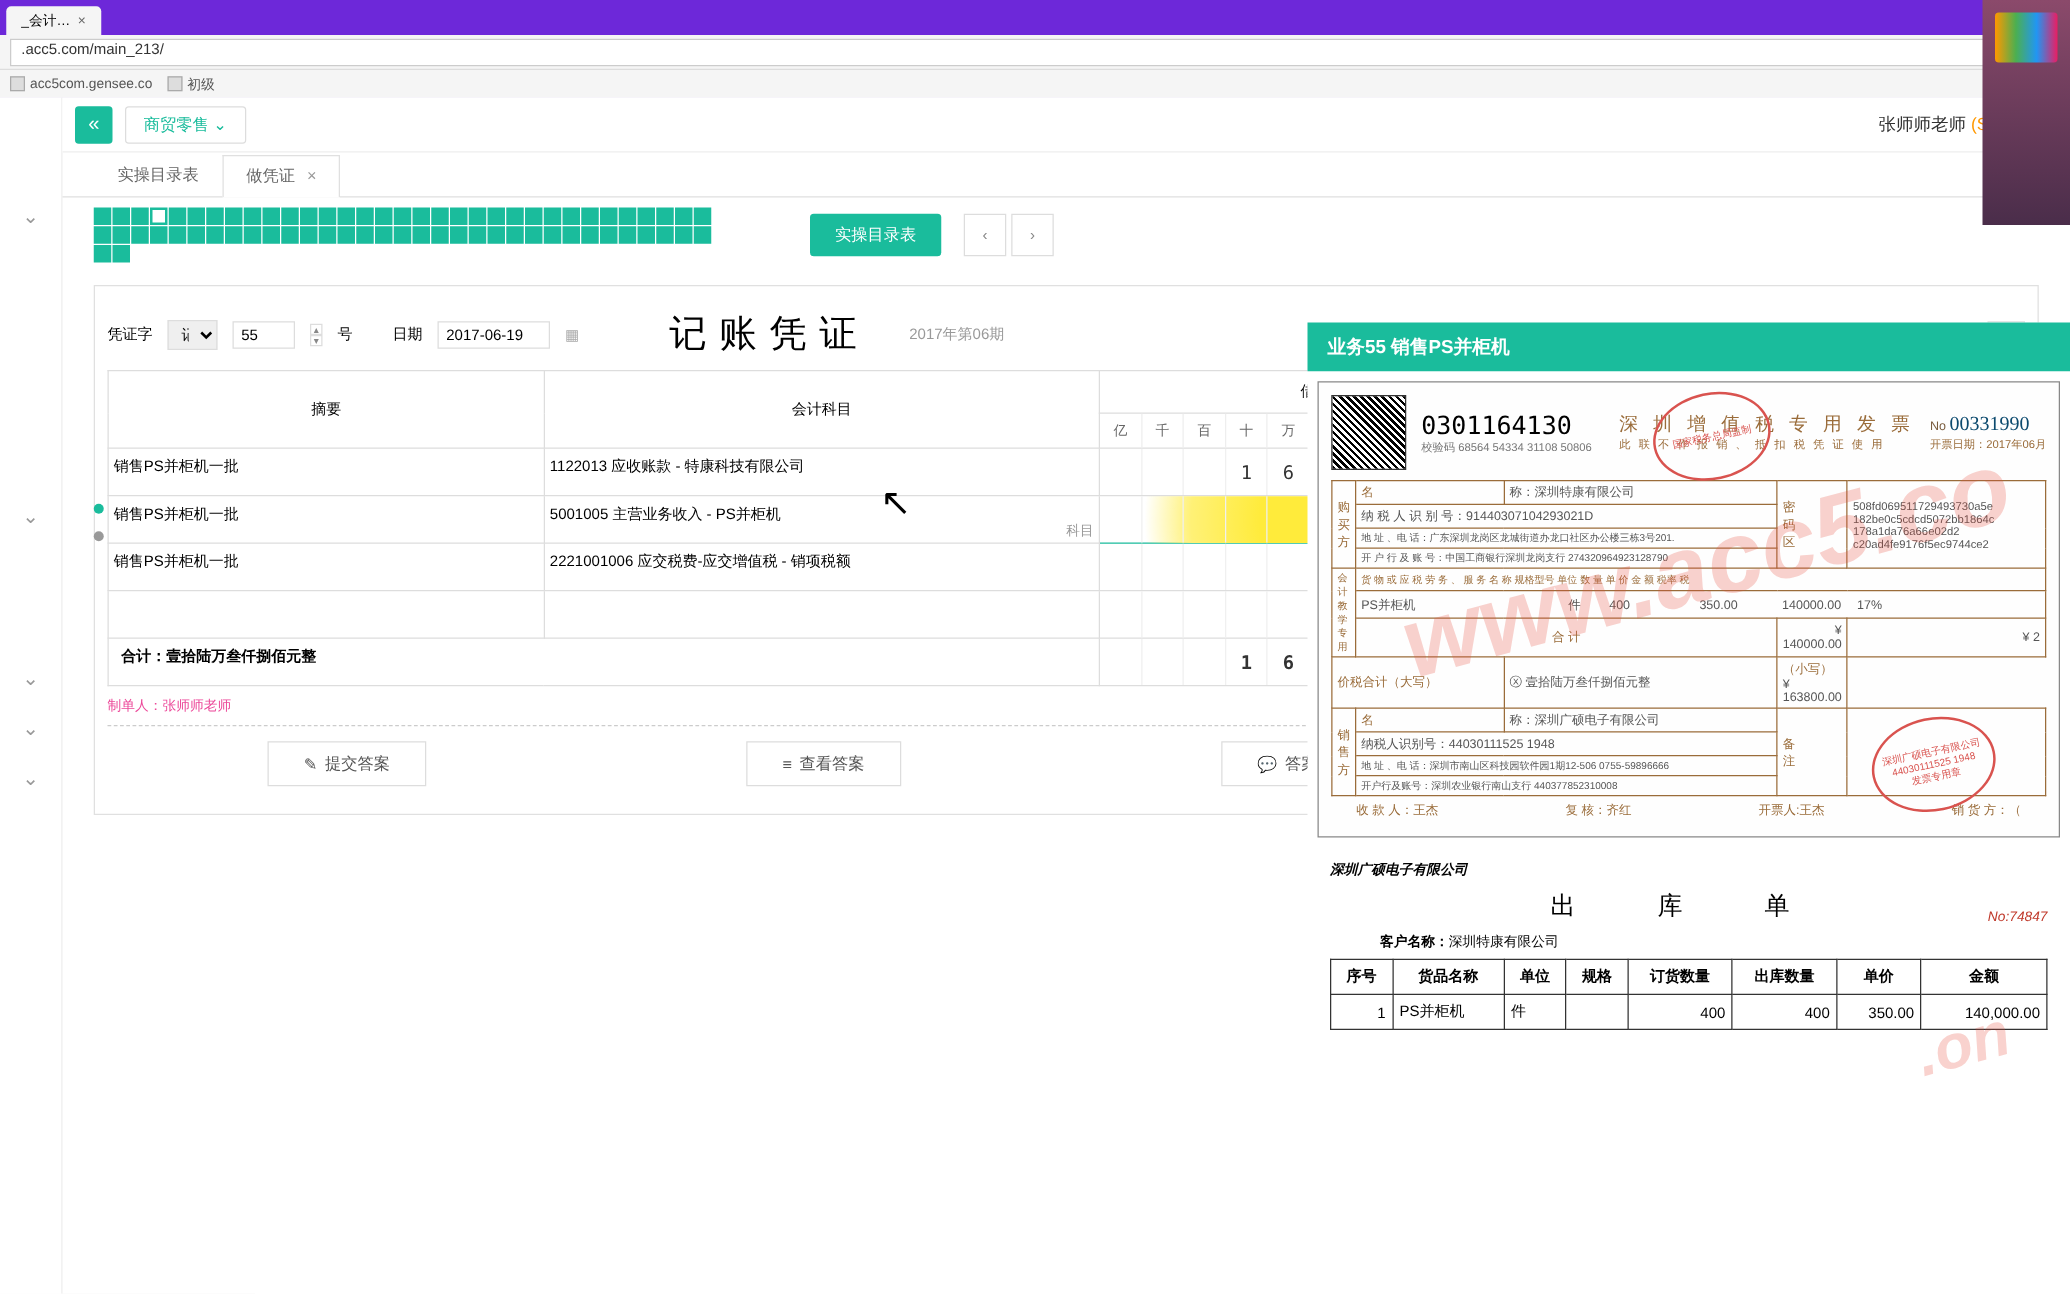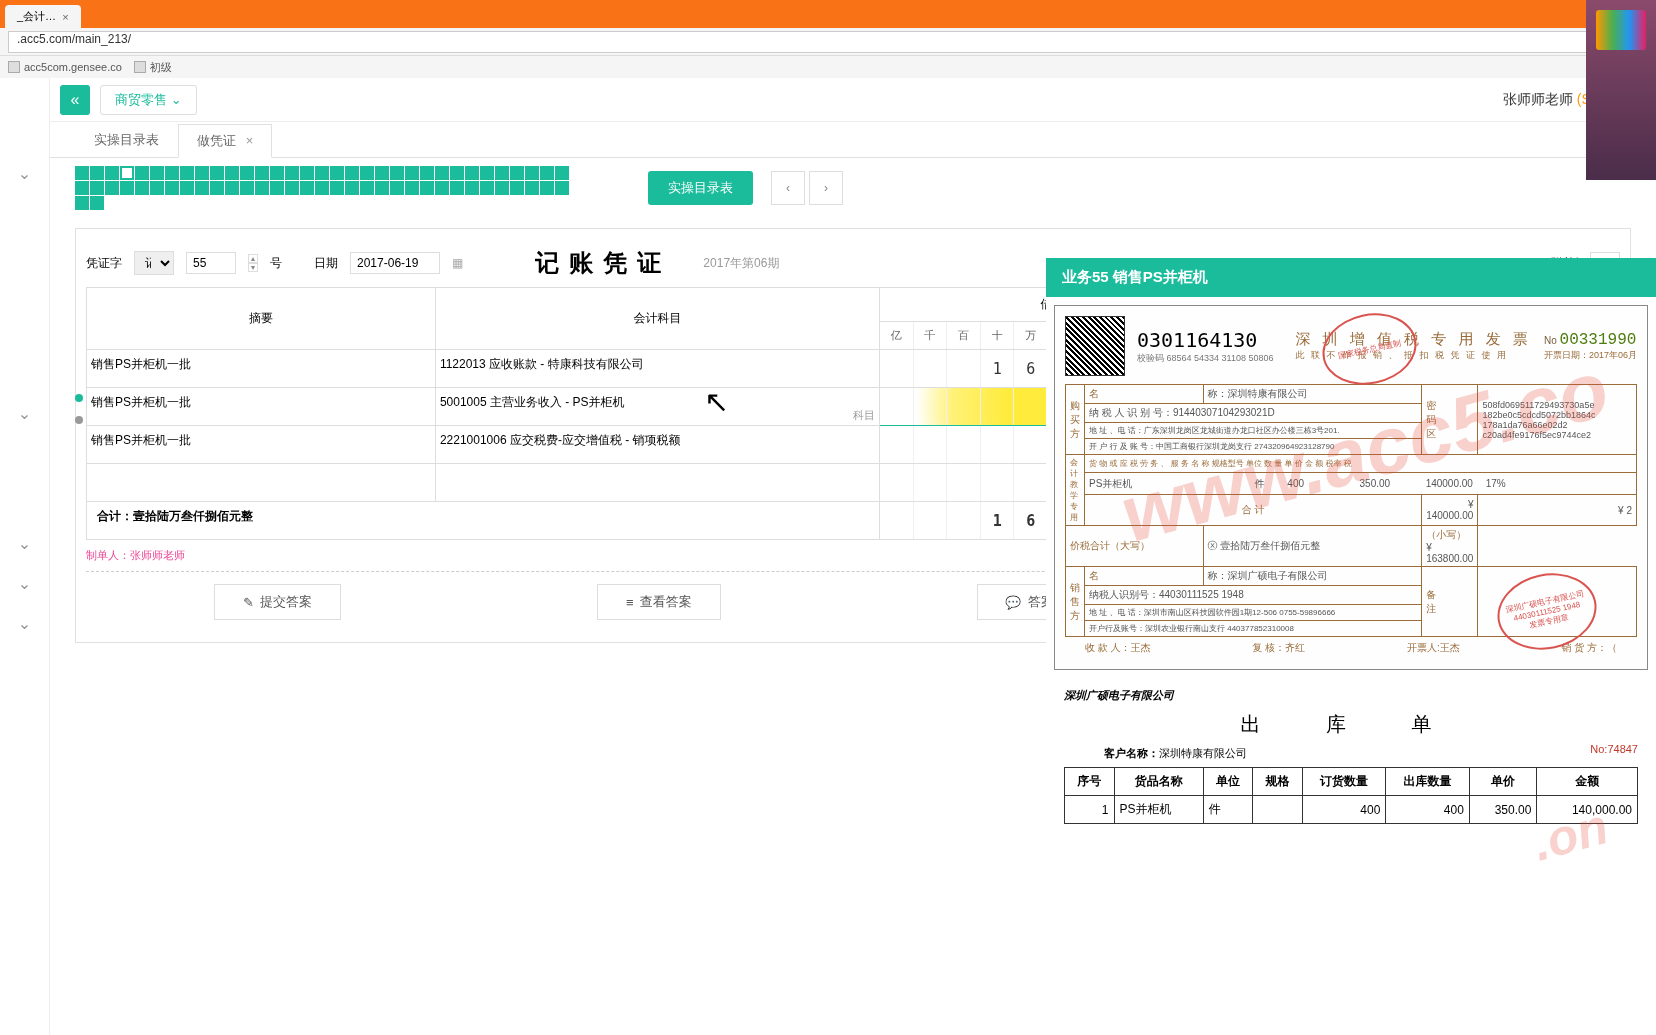--- a/index.html
+++ b/index.html
@@ -1,19 +1,19 @@
 <!DOCTYPE html>
 <html><head>
 <meta charset="utf-8">
 <style>
 * { margin: 0; padding: 0; box-sizing: border-box; font-family: "Microsoft YaHei", Arial, sans-serif; }
 body { background: #f5f5f5; overflow: hidden; width: 1656px; height: 1035px; position: relative; }
 
 
-.browser-chrome { background: #f97316; height: 78px; border-bottom: 1px solid #ccc; }
+.browser-chrome { background: #6d28d9; height: 78px; border-bottom: 1px solid #ccc; }
 .tab-bar { height: 28px; display: flex; align-items: flex-end; padding-left: 5px; }
 .tab { background: #f5f5f5; padding: 4px 12px; font-size: 11px; border-radius: 4px 4px 0 0; display: flex; align-items: center; gap: 6px; }
 .tab-close { color: #666; cursor: pointer; }
 .addr-bar { background: #f5f5f5; height: 28px; padding: 3px 8px; display: flex; align-items: center; border-bottom: 1px solid #ddd; }
 .addr-input { flex: 1; background: #fff; border: 1px solid #ccc; height: 22px; padding: 0 8px; font-size: 12px; color: #333; }
 .bookmark-bar { background: #f5f5f5; height: 22px; padding: 2px 8px; display: flex; align-items: center; gap: 12px; font-size: 11px; color: #555; }
 .bookmark-item { display: flex; align-items: center; gap: 4px; }
 .bookmark-icon { width: 12px; height: 12px; background: #ddd; border: 1px solid #aaa; }
 
 .app { display: flex; height: calc(1035px - 78px); background: #fff; }
@@ -48,21 +48,21 @@
 .pg-cell.doing { background: #fff; border: 2px solid #1abc9c; }
 
 .fill-btn { background: #1abc9c; color: #fff; padding: 8px 20px; font-size: 13px; border-radius: 3px; border: none; }
 .nav-arrows { display: flex; gap: 4px; }
 .nav-arrow { width: 34px; height: 34px; border: 1px solid #ddd; display: flex; align-items: center; justify-content: center; color: #888; background: #fff; }
 
 
 .voucher-wrap { margin: 10px 25px; background: #fff; border: 1px solid #e0e0e0; padding: 10px; position: relative; }
 .voucher-head { display: flex; align-items: center; gap: 12px; padding: 8px 0; font-size: 12px; }
 .voucher-head input, .voucher-head select { border: 1px solid #ddd; padding: 3px 6px; font-size: 12px; }
-.vh-title { font-size: 24px; font-weight: bold; letter-spacing: 10px; margin-left: 60px; margin-right: 20px; }
+.vh-title { font-size: 30px; font-weight: normal; letter-spacing: 10px; margin-left: 60px; margin-right: 20px; }
 .vh-period { color: #999; }
 .vh-attach { margin-left: auto; }
 .vh-spinner { display: inline-flex; flex-direction: column; }
 .vh-spinner span { font-size: 8px; line-height: 7px; color: #888; border: 1px solid #ddd; padding: 0 2px; }
 
 
 .vtable { width: 100%; border-collapse: collapse; }
 .vtable th, .vtable td { border: 1px solid #ddd; font-size: 12px; text-align: center; }
 .vtable .summary-col { width: 165px; }
 .vtable .subj-col { width: 210px; }
@@ -88,34 +88,34 @@
 .action-btns { display: flex; justify-content: space-around; padding: 12px 0; }
 .abtn { border: 1px solid #ddd; padding: 8px 28px; font-size: 13px; color: #555; background: #fff; display: flex; align-items: center; gap: 6px; }
 
 
 .right-panel { position: absolute; right: 0; top: 180px; width: 610px; background: #fff; }
 .rp-title { background: #1abc9c; color: #fff; padding: 10px 16px; font-size: 15px; font-weight: bold; }
 .invoice-box { border: 1px solid #888; margin: 8px; padding: 10px; font-size: 10px; position: relative; background: #fefefe; }
 .inv-head { display: flex; align-items: center; gap: 12px; }
 .qr { width: 60px; height: 60px; background: repeating-linear-gradient(45deg, #000, #000 2px, #fff 2px, #fff 4px); border: 1px solid #333; }
 .inv-code { font-size: 20px; font-family: monospace; }
-.inv-no { color: #4d7c0f; font-family: Liberation Mono, monospace; }
+.inv-no { color: #0c4a6e; font-family: Liberation Serif, serif; }
 .inv-no-lbl { color: #7a5c3e; margin-top: 32px; }
 .inv-title-brown { color: #9a6c3a; font-size: 15px; letter-spacing: 4px; }
 .inv-table { width: 100%; border-collapse: collapse; margin-top: 8px; }
 .inv-table td { border: 1px solid #9a6c3a; padding: 2px 4px; font-size: 10px; color: #555; }
 .stamp { position: absolute; width: 95px; height: 70px; border: 2px solid #d9534f; border-radius: 50%; transform: rotate(-12deg); color: #d9534f; font-size: 8px; display: flex; align-items: center; justify-content: center; text-align: center; }
 .watermark { position: absolute; font-size: 80px; color: rgba(231, 76, 60, 0.25); transform: rotate(-15deg); font-style: italic; pointer-events: none; font-weight: bold; }
 
 .stock-box { margin: 8px; padding: 10px; font-size: 11px; position: relative; }
 .stock-title { font-size: 20px; letter-spacing: 30px; text-align: center; margin: 8px 0; }
 .stock-table { width: 100%; border-collapse: collapse; }
 .stock-table th, .stock-table td { border: 1px solid #333; padding: 5px; font-size: 12px; text-align: center; }
 .stock-table th { font-weight: bold; }
-.stock-no { color: #c0392b; position: absolute; right: 10px; top: 65px; }
+.stock-no { color: #c0392b; font-style: italic; position: absolute; right: 10px; top: 50px; }
 
 .avatar-float { position: absolute; right: 0; top: 0; width: 70px; height: 180px; background: linear-gradient(#8b4a6b, #4a2d4a); z-index: 200; }
 .avatar-float .books { width: 50px; height: 40px; background: linear-gradient(90deg, #ff9800, #4caf50, #2196f3, #e91e63); margin: 10px auto; border-radius: 3px; }
 
 .subj-label { position: absolute; right: 4px; bottom: 2px; color: #999; font-size: 11px; }
 
 .main-col { flex: 1; display: flex; flex-direction: column; position: relative; }
 </style>
 </head>
 <body>

